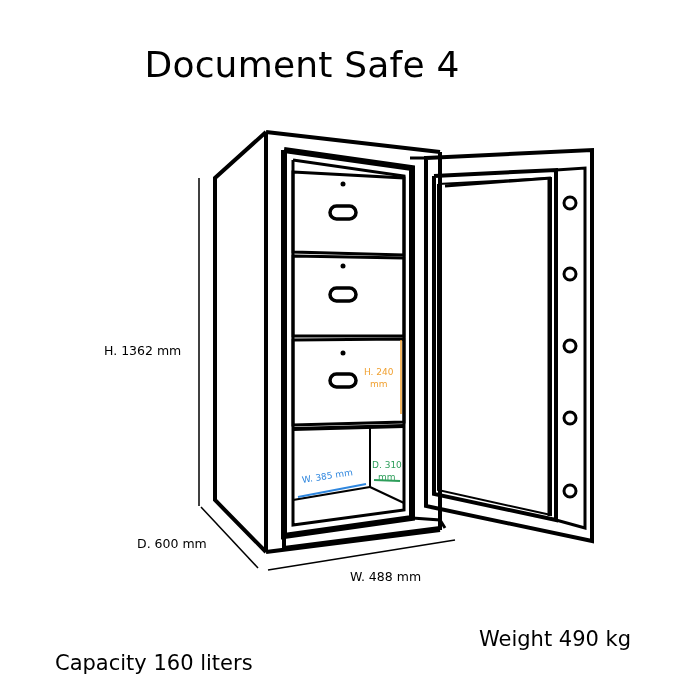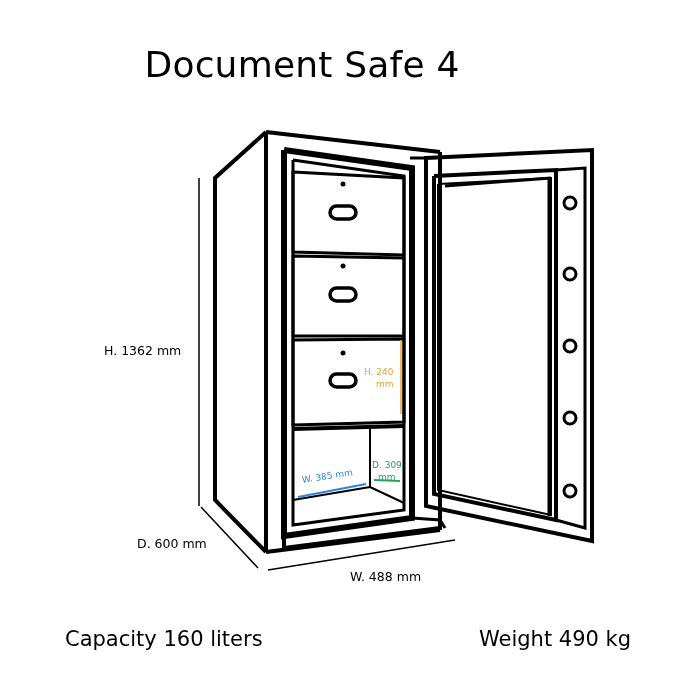--- a/index.html
+++ b/index.html
@@ -80,24 +80,24 @@
     <line x1="199" y1="178" x2="199" y2="506"></line>
     <line x1="201" y1="507" x2="258" y2="568"></line>
     <line x1="268" y1="570" x2="455" y2="540"></line>
   </g>
 </svg>
 
 <div class="dim-label" style="left:104px; top:330px;margin-top:13px;">H. 1362 mm</div>
 <div class="dim-label" style="left:137px; top:536px;">D. 600 mm</div>
 <div class="dim-label" style="left:350px; top:569px;">W. 488 mm</div>
 
-<div class="inner-label" style="left:364px; top:366px; color:#F0A030;">
+<div class="inner-label" style="left:364px; top:366px; color:#F0A030;text-align:center;">
   <div>H. 240</div>
   <div>mm</div>
 </div>
 <div class="inner-label" style="left:303px; top:474px; color:#2E86DE; transform: rotate(-9deg); transform-origin: left bottom;">W. 385 mm</div>
 <div class="inner-label" style="left:372px; top:459px; color:#2E9E5B; text-align:left;">
-  <div>D. 309</div>
+  <div>D. 310</div>
   <div style="padding-left:6px;">mm</div>
 </div>
 
-<div class="footer" style="left:65px;">Capacity 160 liters</div>
+<div class="footer" style="left:55px;margin-top:24px;">Capacity 160 liters</div>
 <div class="footer" style="left:479px;">Weight 490 kg</div>
 
 </body></html>

